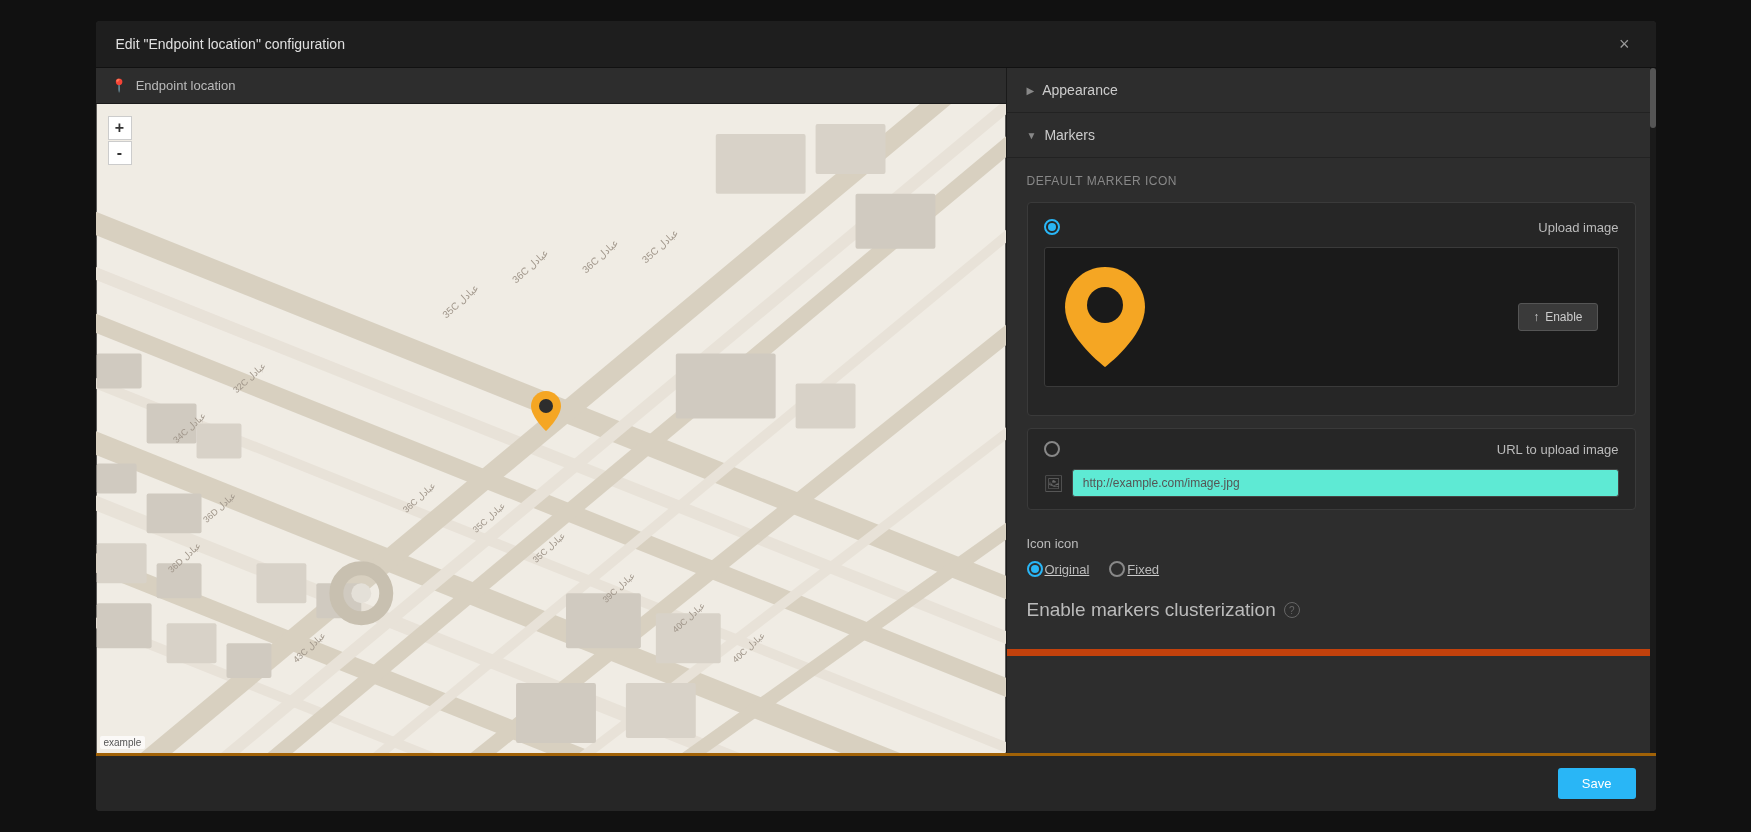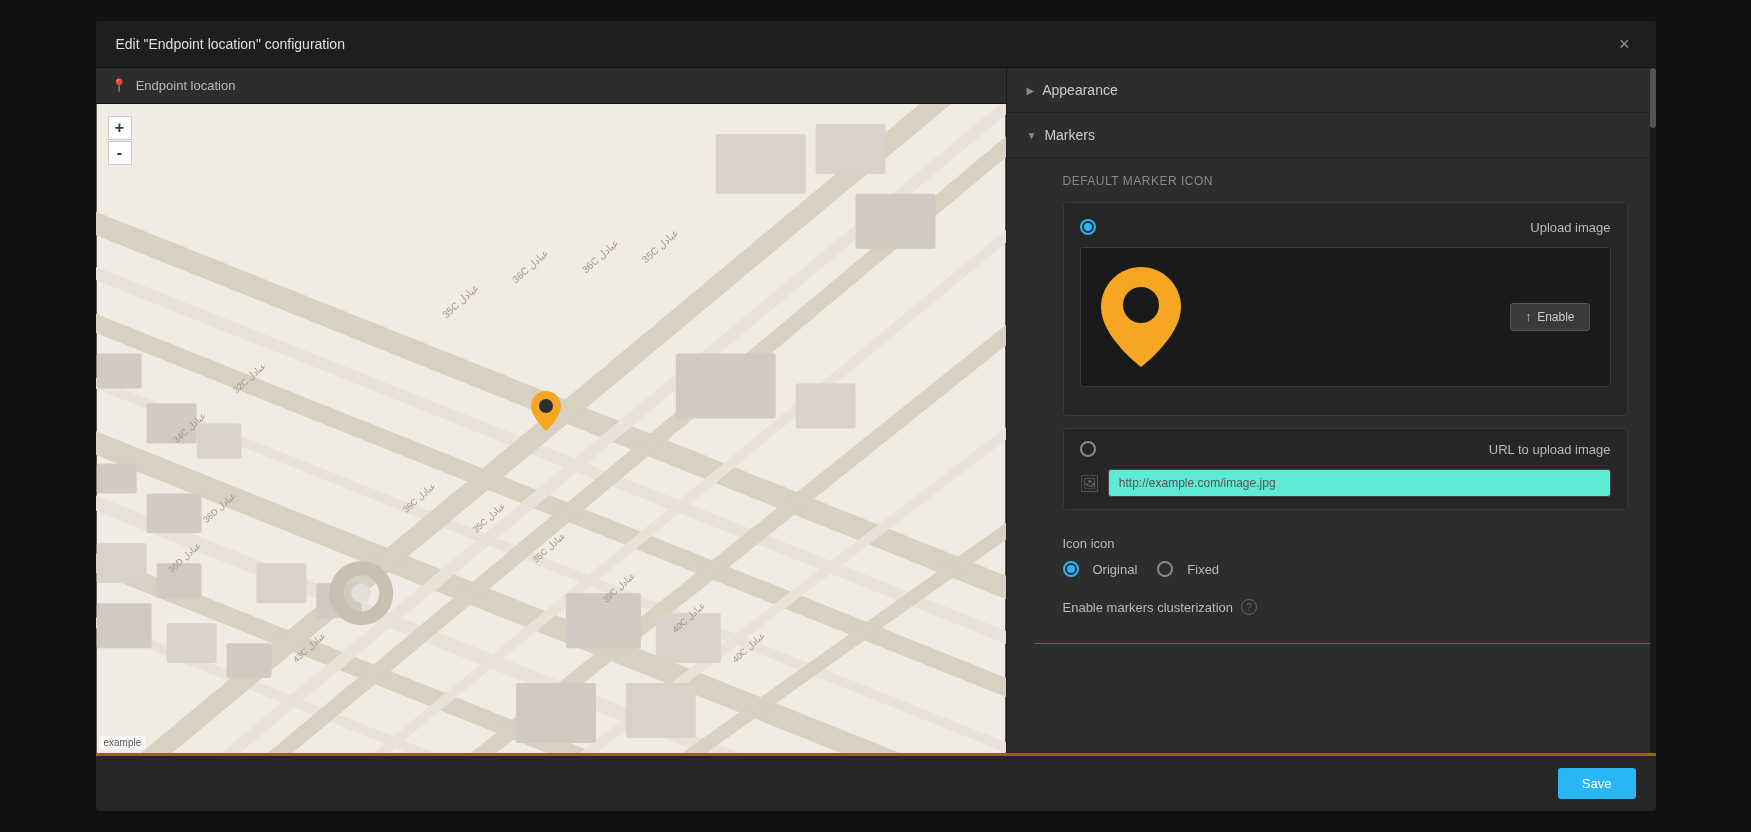--- a/index.html
+++ b/index.html
@@ -141,23 +141,22 @@
       cursor: pointer;
       border-bottom: 1px solid #222;
       font-size: 14px;
       color: #ccc;
     }
     .chevron {
       font-size: 10px;
       color: #888;
     }
     .section-content {
-      padding: 16px 28px;
-      border-bottom: 1px solid #c2410c;
-      margin-left: 28px;
+      padding: 16px 20px;
+      border-bottom: 7px solid #c2410c;
     }
     .subsection-label {
       font-size: 12px;
       color: #888;
       margin-bottom: 14px;
       font-weight: 500;
       text-transform: uppercase;
       letter-spacing: 0.5px;
     }
     .marker-icon-section {
@@ -265,37 +264,38 @@
       margin-bottom: 10px;
     }
     .radio-group-row {
       display: flex;
       align-items: center;
       gap: 20px;
     }
     .radio-option {
       display: flex;
       align-items: flex-end;
-      gap: 14px;
-      cursor: pointer;
+      gap: 2px;
+      cursor: pointer;
+      text-decoration: underline;
     }
     .radio-option label {
       color: #bbb;
       font-size: 13px;
       cursor: pointer;
     }
     .clusterization-row {
       display: flex;
       align-items: center;
       gap: 8px;
       padding: 12px 0;
     }
     .clusterization-label {
       color: #bbb;
-      font-size: 13px;
+      font-size: 19px;
     }
     .help-icon {
       width: 16px;
       height: 16px;
       border-radius: 50%;
       border: 1px solid #666;
       color: #666;
       font-size: 10px;
       display: flex;
       align-items: center;

